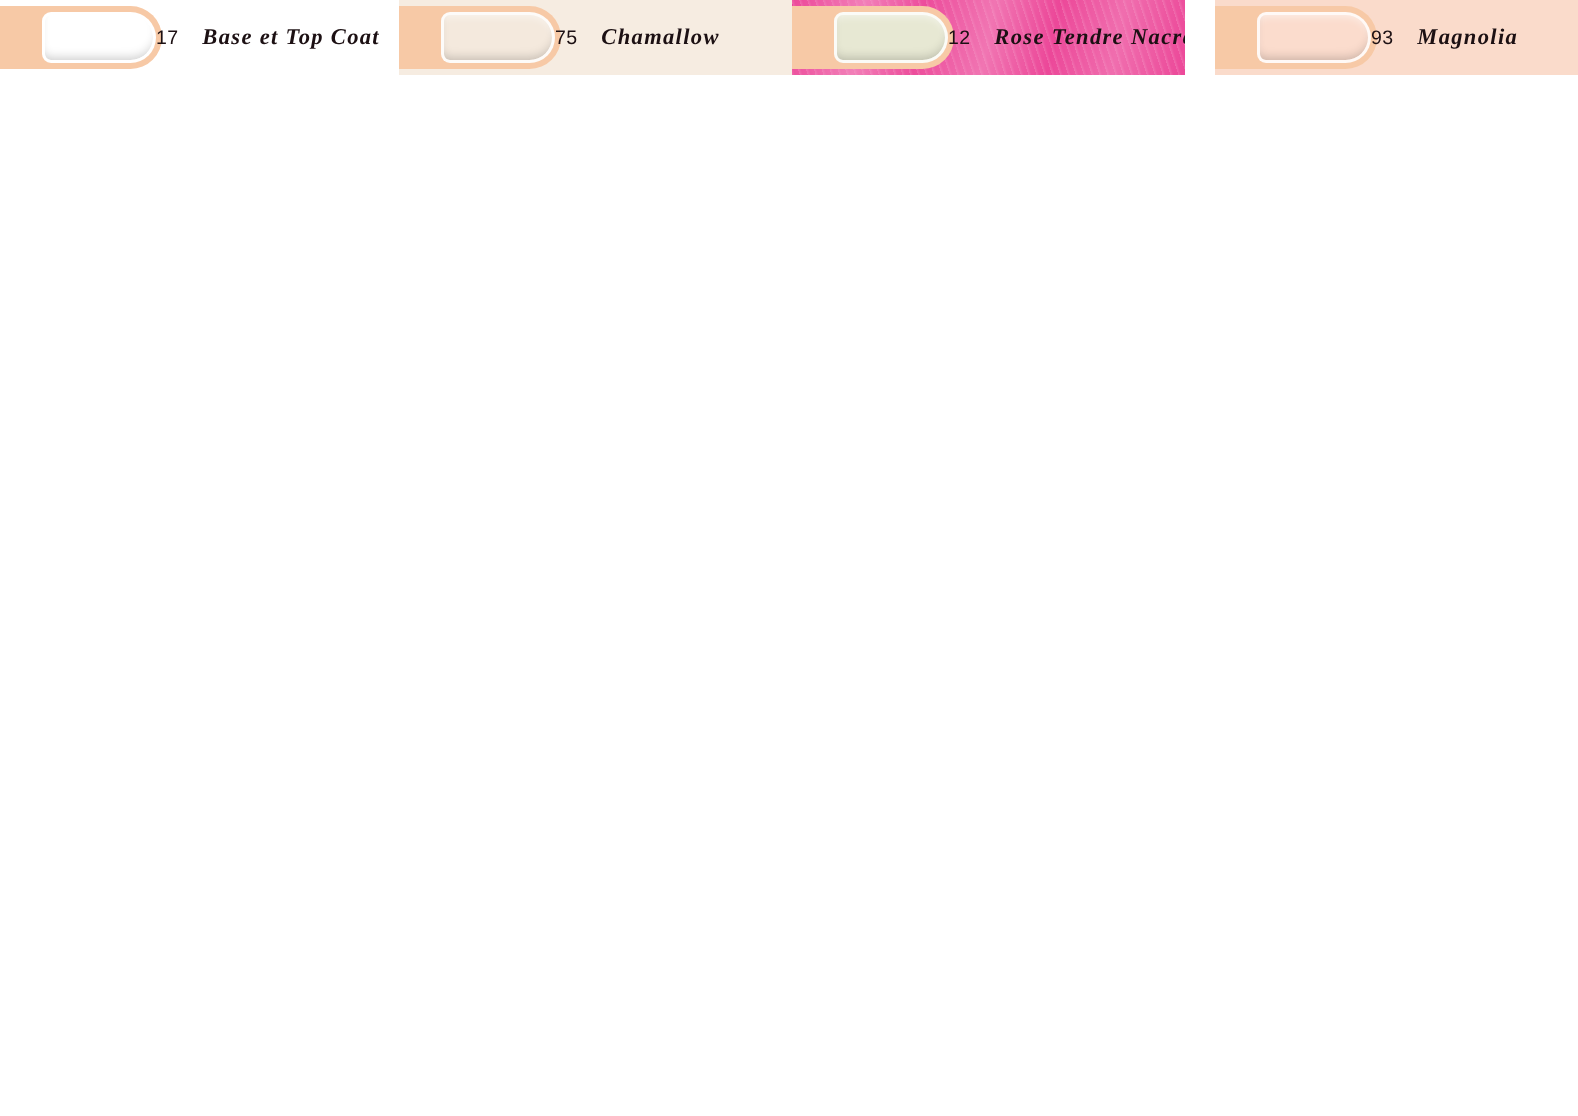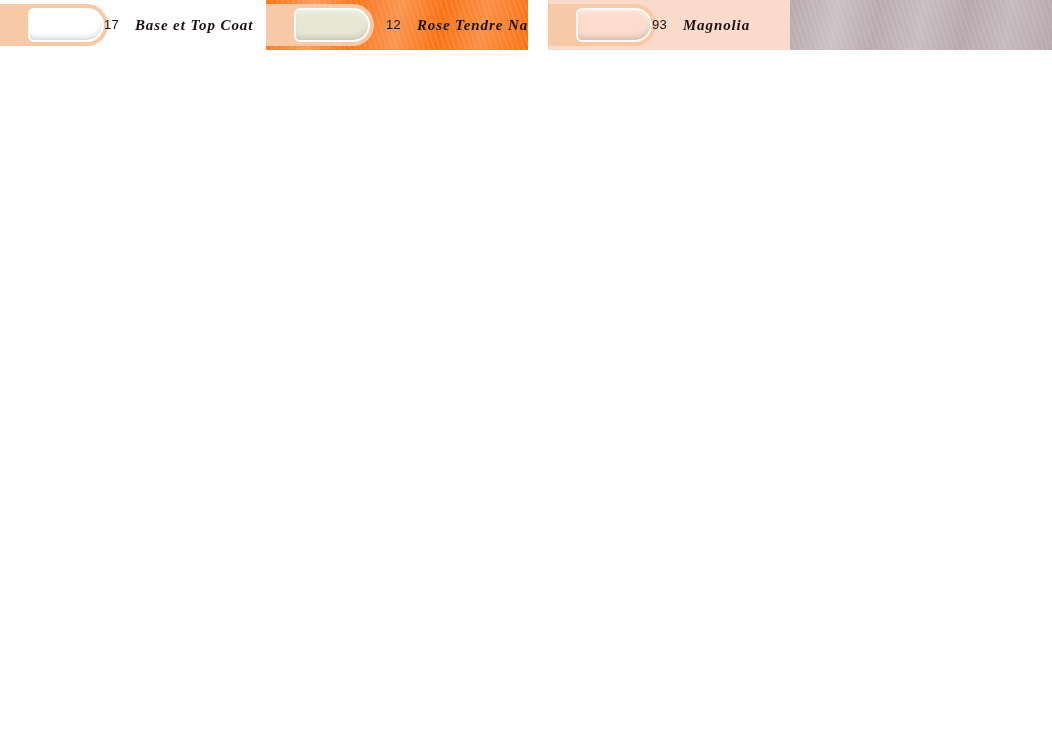--- a/index.html
+++ b/index.html
@@ -87,21 +87,31 @@
     <div class="swatch-row dark-text" style="background: rgb(255, 255, 255);">
       <div class="finger">
         <div class="skin" style="background: rgb(247, 201, 166);"></div>
         <div class="nail" style="background: rgb(255, 255, 255);"></div>
       </div>
       <div class="label">
         <span class="num">17</span>
         <span class="name">Base et Top Coat</span>
       </div>
     </div>
-    <div class="swatch-row dark-text" style="background: #f97316; padding-left: 16px;">
+    <div class="swatch-row dark-text" style="background: rgb(246, 236, 225);">
+      <div class="finger">
+        <div class="skin" style="background: rgb(247, 201, 166);"></div>
+        <div class="nail" style="background: rgb(244, 233, 221);"></div>
+      </div>
+      <div class="label">
+        <span class="num">75</span>
+        <span class="name">Chamallow</span>
+      </div>
+    </div>
+    <div class="swatch-row dark-text" style="background: #ec4899;">
       <div class="shimmer"></div>
       <div class="finger">
         <div class="skin" style="background: rgb(247, 201, 166);"></div>
         <div class="nail" style="background: rgb(231, 232, 211);"></div>
       </div>
       <div class="label">
         <span class="num">12</span>
         <span class="name">Rose Tendre Nacré</span>
       </div>
     </div>

